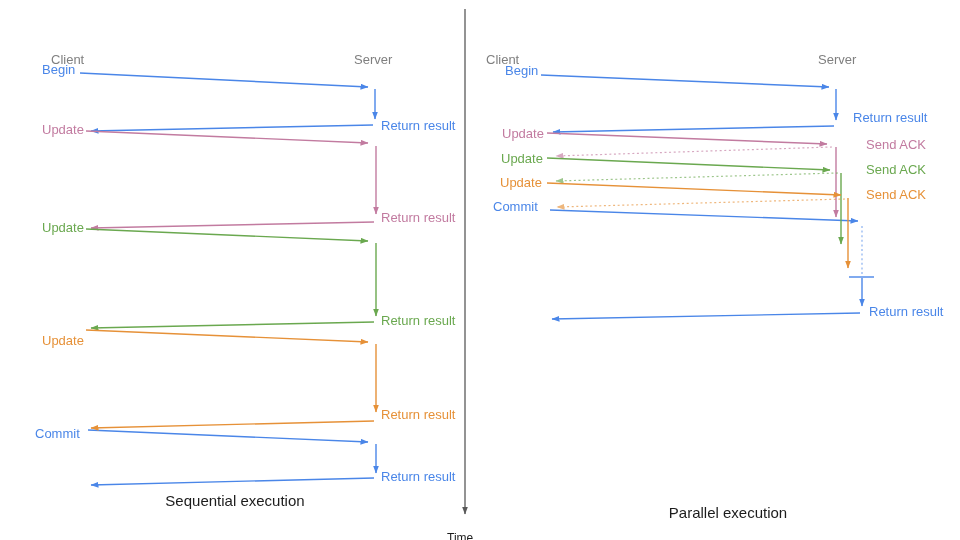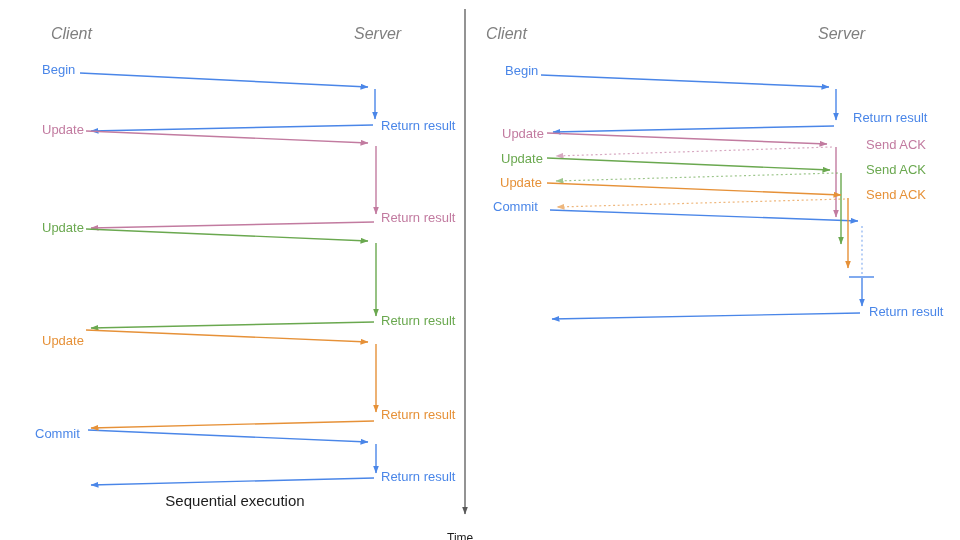--- a/index.html
+++ b/index.html
@@ -1,20 +1,20 @@
 <!DOCTYPE html>
 <html><head>
 <meta charset="utf-8">
 <style>
   html,body{margin:0;padding:0;background:#ffffff;}
   #stage{position:relative;width:960px;height:540px;background:#ffffff;overflow:hidden;
          font-family:"Liberation Sans",sans-serif;}
   #arrows{position:absolute;left:0;top:0;}
   .lbl{position:absolute;font-size:13px;line-height:1.15;white-space:nowrap;}
-  .hdr{position:absolute;font-size:16px;font-style:italic;line-height:1.15;white-space:nowrap;}
+  .hdr{position:absolute;font-size:13px;line-height:1.15;white-space:nowrap;margin-top:28px;}
   .caption{position:absolute;font-size:15px;line-height:1.15;text-align:center;width:220px;}
   .timelbl{position:absolute;font-size:12px;line-height:1.15;white-space:nowrap;}
 </style>
 </head>
 <body>
 
 <div id="stage">
 
   <svg id="arrows" width="960" height="540" viewBox="0 0 960 540">
     <defs>
@@ -121,16 +121,17 @@
 
   <span class="lbl" style="left: 501px; top: 152px; color: rgb(106, 168, 79);">Update</span>
   <span class="lbl" style="left: 866px; top: 163px; color: rgb(106, 168, 79);">Send ACK</span>
 
   <span class="lbl" style="left: 500px; top: 176px; color: rgb(230, 145, 56);">Update</span>
   <span class="lbl" style="left: 866px; top: 188px; color: rgb(230, 145, 56);">Send ACK</span>
 
   <span class="lbl" style="left: 493px; top: 200px; color: rgb(74, 134, 232);">Commit</span>
   <span class="lbl" style="left: 869px; top: 305px; color: rgb(74, 134, 232);">Return result</span>
 
+  <div class="caption" style="left: 618px; top: 504px; color: rgb(28, 28, 28);">Parallel execution</div>
 
   <span class="timelbl" style="left: 447px; top: 532px; color: rgb(28, 28, 28);">Time</span>
 
 </div>
 
 </body></html>

